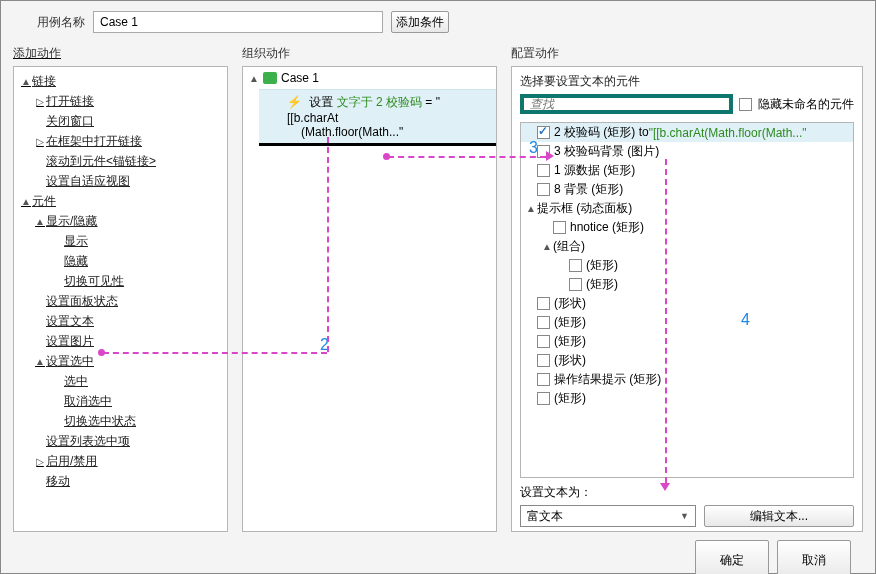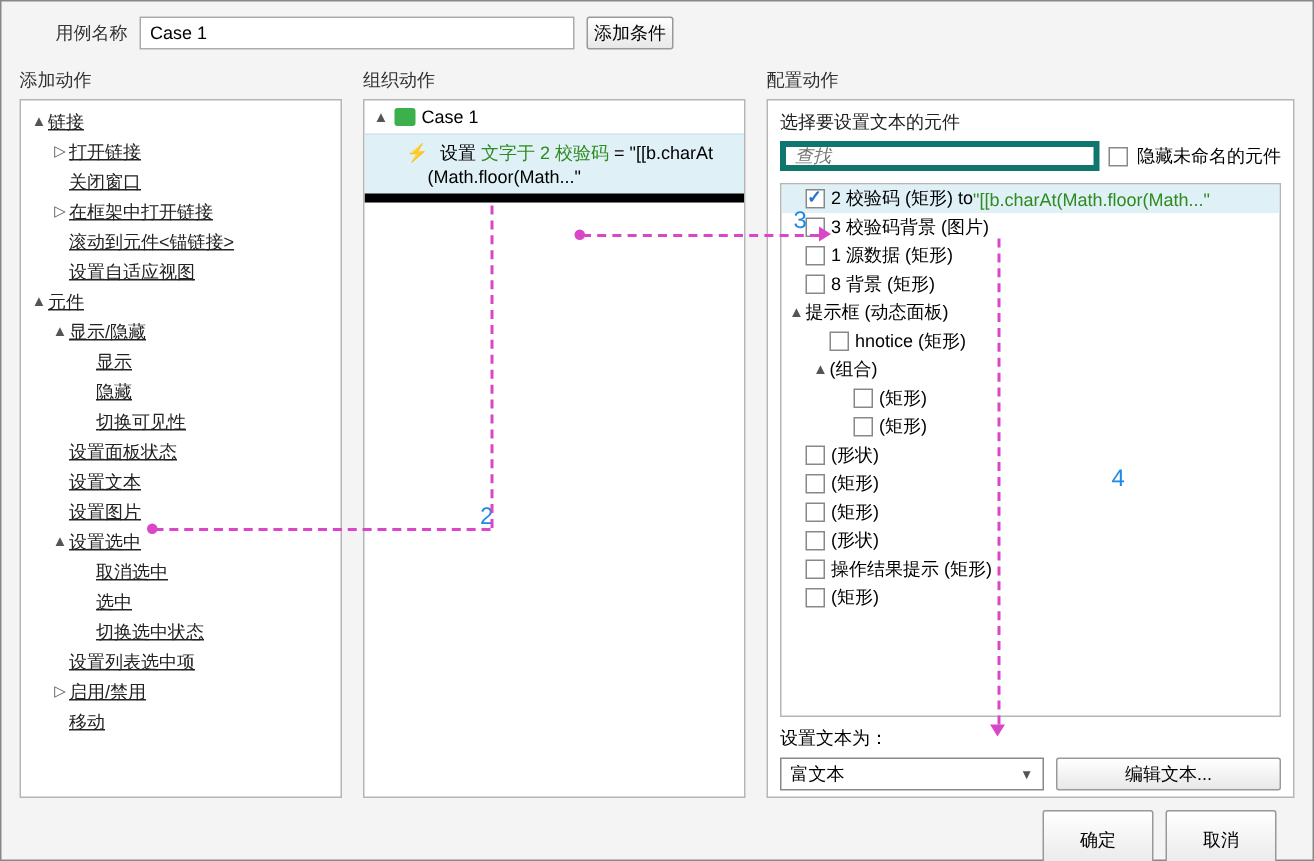--- a/index.html
+++ b/index.html
@@ -12,36 +12,36 @@
 .body { flex: 1; padding: 10px 12px 8px 12px; display: flex; flex-direction: column; position: relative; }
 .row-name { display: flex; align-items: center; gap: 8px; margin-bottom: 12px; margin-left: 24px; }
 .row-name label { color: #333; }
 .row-name input.case-name { width: 290px; height: 22px; border: 1px solid #aaa; padding: 0 6px; background: #fff; }
 .btn { height: 22px; padding: 0 4px; border: 1px solid #999; background: linear-gradient(#fff,#e8e8e8); cursor: pointer; border-radius: 2px; }
 .btn-big { height: 40px; padding: 0 24px; }
 .cols { display: flex; gap: 14px; flex: 1; min-height: 0; }
 .col { display: flex; flex-direction: column; }
 .col-label { color: #333; margin-bottom: 4px; }
 .panel { border: 1px solid #b5b5b5; background: #fff; flex: 1; overflow: auto; position: relative; }
-.col1 { width: 215px; }
+.col1 { width: 215px; text-decoration: underline; }
 .col2 { width: 255px; }
 .col3 { flex: 1; display: flex; flex-direction: column; }
 
 .tree { padding: 4px 2px; }
 .tree-item { display: flex; align-items: center; height: 20px; padding-left: 4px; cursor: pointer; white-space: nowrap; }
 .tree-item .tw { width: 12px; text-align: center; color: #555; font-size: 10px; }
 .tree-item .lbl { text-decoration: underline; color: #222; }
 .tree-item .lbl.nolink {}
 .ind1 { padding-left: 18px; }
 .ind2 { padding-left: 36px; }
 
 .org-head { display: flex; align-items: center; padding: 4px 6px; gap: 4px; }
 .org-head .tw { width: 10px; color: #555; font-size: 10px; }
 .org-head .grp-icon { width: 14px; height: 12px; background: #3cb04a; border-radius: 2px; }
-.action-row { background: #dff0f7; padding: 4px 6px 4px 28px; border-top: 1px solid #cde5f0; border-bottom: 6px solid #000000; }
+.action-row { background: #dff0f7; padding: 4px 6px 4px 28px; border-top: 1px solid #cde5f0; border-bottom: 3px solid #000000; margin-left: 16px; }
 .action-row .bolt { color: #888; margin-right: 4px; }
 .action-row .g { color: #2e8b1f; }
 
 .c3-top { padding: 6px 8px 4px 8px; }
 .c3-top .hdr { margin-bottom: 4px; color: #222; }
 .c3-search-row { display: flex; align-items: center; gap: 6px; margin-bottom: 4px; }
 .c3-search-row input { flex: 1; height: 20px; border: 4px solid #0f766e; padding: 0 6px; font-style: italic; color: #888; }
 .chk { width: 13px; height: 13px; border: 1px solid #888; background: #fff; display: inline-block; vertical-align: middle; position: relative; }
 .chk.checked::after { content: "✓"; position: absolute; top: -3px; left: 0; color: #2874c7; font-size: 12px; font-weight: bold; }
 .widget-tree { border: 1px solid #b5b5b5; height: 356px; overflow: auto; background: #fff; margin: 0 8px; }
@@ -141,25 +141,25 @@
             <div class="tree-item ind1">
                 <span class="tw"></span>
                 <span class="lbl">设置图片</span>
               </div>
             <div class="tree-item ind1">
                 <span class="tw">▲</span>
                 <span class="lbl">设置选中</span>
               </div>
             <div class="tree-item ind2">
                 <span class="tw"></span>
+                <span class="lbl">选中</span>
+              </div>
+            <div class="tree-item ind2">
+                <span class="tw"></span>
                 <span class="lbl">取消选中</span>
-              </div>
-            <div class="tree-item ind2">
-                <span class="tw"></span>
-                <span class="lbl">选中</span>
               </div>
             <div class="tree-item ind2">
                 <span class="tw"></span>
                 <span class="lbl">切换选中状态</span>
               </div>
             <div class="tree-item ind1">
                 <span class="tw"></span>
                 <span class="lbl">设置列表选中项</span>
               </div>
             <div class="tree-item ind1">

